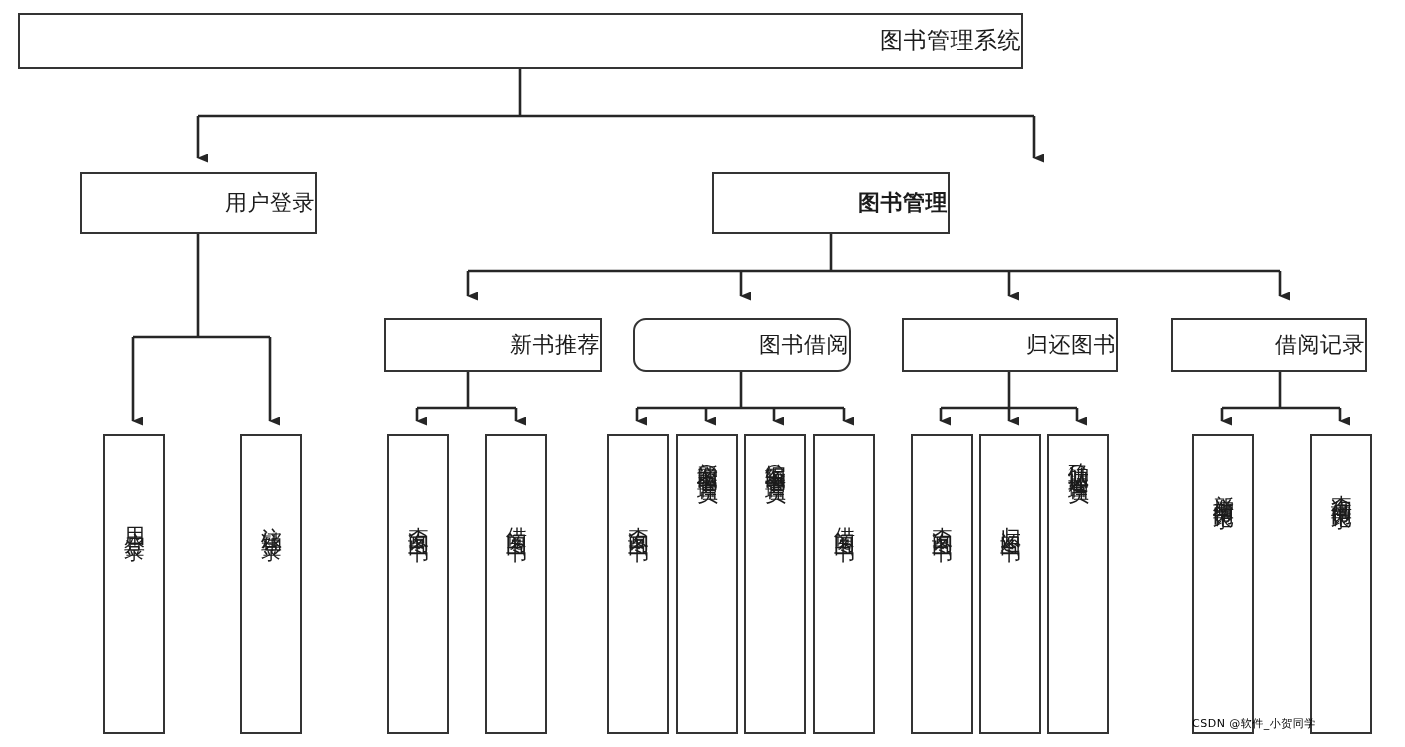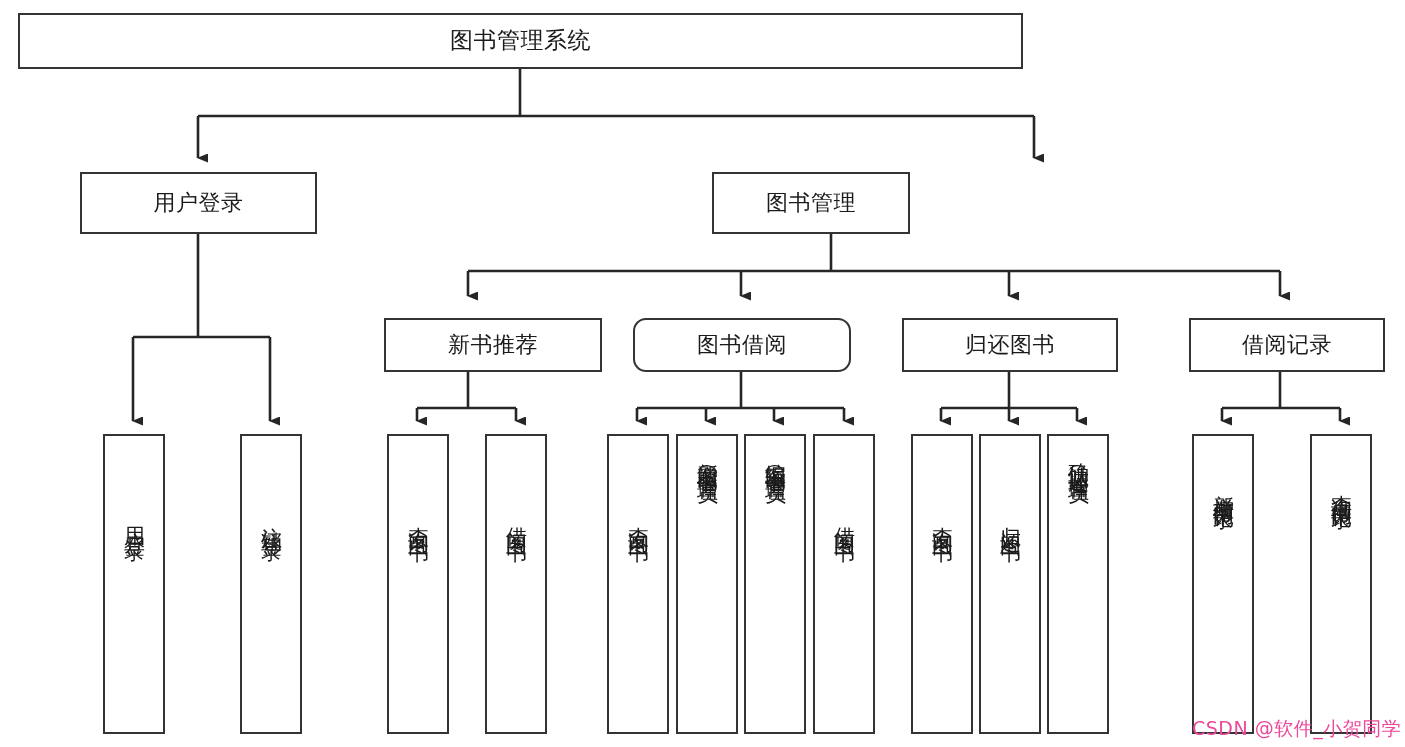--- a/index.html
+++ b/index.html
@@ -25,21 +25,21 @@
     height: 747px;
     pointer-events: none;
   }
   .node {
     position: absolute;
     box-sizing: border-box;
     background: #ffffff;
     border: 2px solid #343434;
     display: flex;
     align-items: center;
-    justify-content: center;
+    justify-content: flex-end;
     color: #1b1b1b;
   }
   .node .node-label {
     display: block;
     text-align: center;
     line-height: 1.18;
     color: #1b1b1b;
   }
   
   .node.horiz .node-label {
@@ -65,22 +65,22 @@
     white-space: nowrap;
   }
   .node.vert.tall-text .node-label {
     font-size: 21px;
     letter-spacing: 3px;
   }
   .watermark {
     position: absolute;
     left: 1192px;
     top: 716px;
-    font-size: 19px;
-    color: #ec4899;
+    font-size: 11px;
+    color: #000000;
     white-space: nowrap;
     letter-spacing: 0.5px;
   }
 </style>
 </head>
 <body>
 
 <div id="diagram-root">
 
   <svg id="connectors" viewBox="0 0 1405 747">
@@ -133,34 +133,34 @@
     </g>
   </svg>
 
   <div class="node horiz root" style="left:18px; top:13px; width:1005px; height:56px;">
     <span class="node-label">图书管理系统</span>
   </div>
 
   <div class="node horiz" style="left:80px; top:172px; width:237px; height:62px;">
     <span class="node-label">用户登录</span>
   </div>
-  <div class="node horiz" style="left:712px; top:172px; width:198px; height:62px;">
+  <div class="node horiz" style="left:712px; top:172px; width:238px; height:62px;font-weight:bold;">
     <span class="node-label">图书管理</span>
   </div>
 
   <div class="node horiz" style="left:360px; top:318px; width:218px; height:54px;margin-left:24px;">
     <span class="node-label">新书推荐</span>
   </div>
   <div class="node horiz" style="left:633px; top:318px; width:218px; height:54px;border-radius:13px;">
     <span class="node-label">图书借阅</span>
   </div>
   <div class="node horiz" style="left:902px; top:318px; width:216px; height:54px;">
     <span class="node-label">归还图书</span>
   </div>
-  <div class="node horiz" style="left:1171px; top:318px; width:196px; height:54px;margin-left:18px;">
+  <div class="node horiz" style="left:1171px; top:318px; width:196px; height:54px;">
     <span class="node-label">借阅记录</span>
   </div>
 
   <div class="node vert" style="left:103px; top:434px; width:62px; height:300px; padding-top:74px;">
     <span class="node-label">用户登录</span>
   </div>
   <div class="node vert" style="left:240px; top:434px; width:62px; height:300px; padding-top:74px;">
     <span class="node-label">注销登录</span>
   </div>
 

